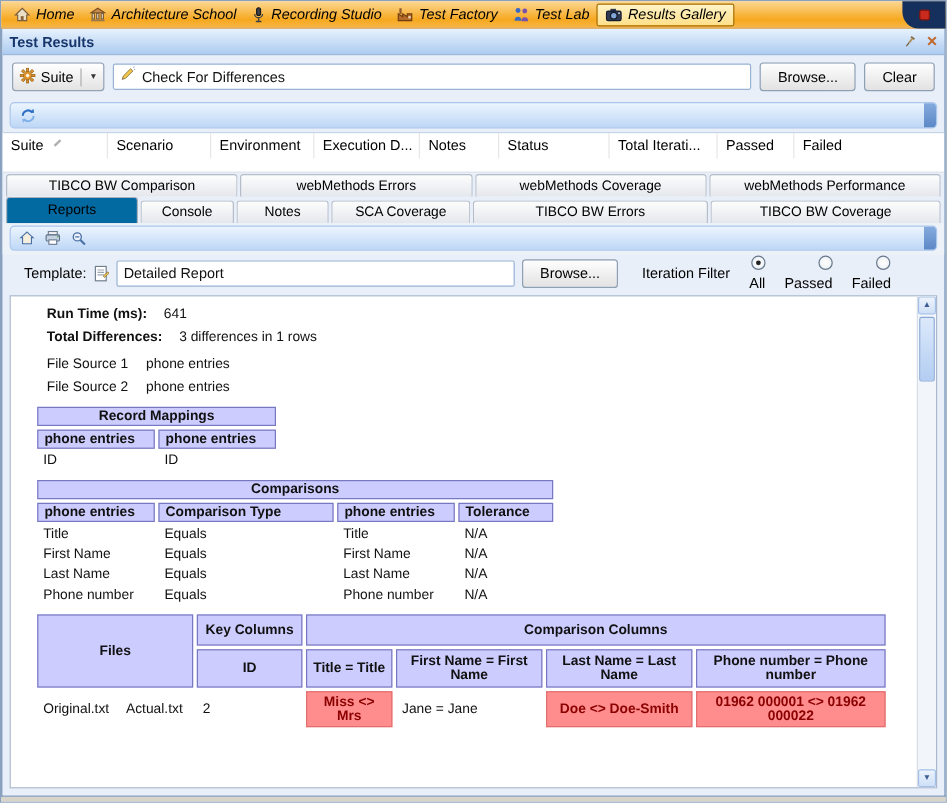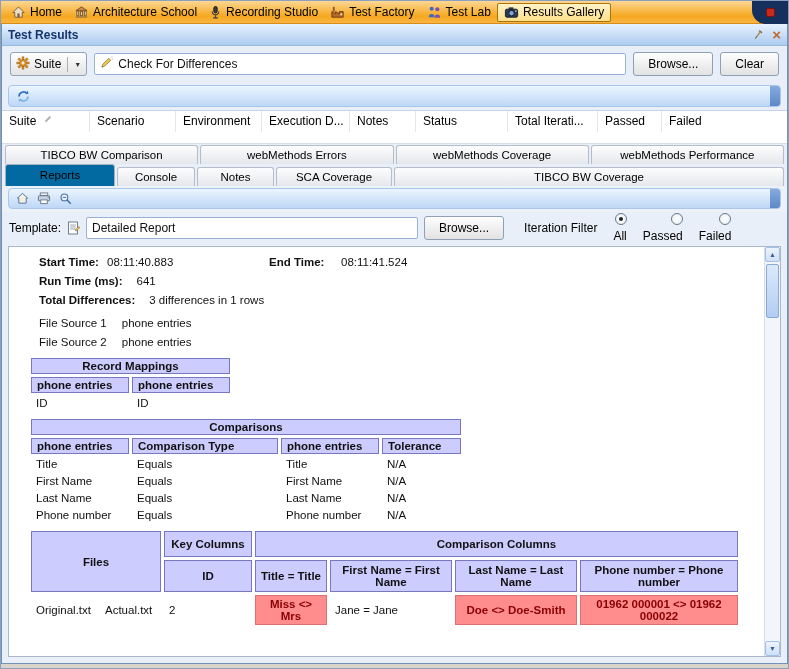--- a/index.html
+++ b/index.html
@@ -1,20 +1,20 @@
 <!DOCTYPE html>
 <html style="--header-fill: #CCCCFF; --diff-fill: #FF8D8D; --accent-orange: #F6A81F; --bar-blue: #BED7F6;"><head>
 <meta charset="utf-8">
 <style>
   * { margin:0; padding:0; box-sizing:border-box; }
   body { font-family:"Liberation Sans", sans-serif; background:#BFC6CF; }
   .window { width:789px; height:669px; display:flex; flex-direction:column; background:#E9EFF8; border:1px solid #8AA0BC; }
 
   
-  .menubar { height:23px; flex:0 0 23px; display:flex; align-items:center; background:linear-gradient(#FCD794,#F6A81F 70%,#F8B545); border-bottom:1px solid #D98C1A; padding-left:4px; font-size:12px; }
+  .menubar { height:23px; flex:0 0 23px; display:flex; align-items:center; background:linear-gradient(#FCD794,#F6A81F 70%,#F8B545); border-bottom:1px solid #D98C1A; padding-left:4px; font-size:12px;font-style:italic; }
   .menu-item { display:flex; align-items:center; gap:4px; padding:1px 6px; height:19px; cursor:default; white-space:nowrap; }
   .menu-item.active { background:linear-gradient(#FFF3C8,#FFE08A); border:1px solid #A8740B; border-radius:2px; }
   .menu-item svg { display:block; }
   .corner { margin-left:auto; width:36px; height:23px; background:#16305E; border-bottom-left-radius:14px; display:flex; align-items:center; justify-content:center; }
   .corner .dot { width:9px; height:9px; background:#C92A1D; border-radius:2px; border:1px solid #7E140C; }
 
   
   .panel { flex:1; display:flex; flex-direction:column; border:1px solid #7391B5; border-top:none; margin:0; background:#E9EFF8; overflow:hidden; }
   .titlebar { height:22px; flex:0 0 22px; display:flex; align-items:center; padding:0 6px; background:linear-gradient(#E7F2FE,#ADCBF0); border-bottom:1px solid #9DB9DC; }
   .titlebar .title { font-size:12px; font-weight:bold; color:#16356B; }
@@ -46,21 +46,21 @@
   .tabs { display:flex; gap:2px; padding:0 3px; align-items:flex-end; background:#E9EFF8; }
   .tabs1 { flex:0 0 20px; height:20px; }
   .tabs2 { flex:0 0 22px; height:22px; }
   .tab { height:19px; line-height:18px; text-align:center; font-size:11.5px; background:linear-gradient(#FDFDFD,#E4E7EC); border:1px solid #B6BDC8; border-bottom:none; border-radius:3px 3px 0 0; overflow:hidden; white-space:nowrap; padding:0 4px; }
   .tabs1 .tab { flex:1; }
   .tab.active { background:#0369a1; height:22px; line-height:21px; border-color:#A8B1BE; }
 
   
   .toolbar-row { flex:0 0 26px; height:26px; padding:2px 6px 3px; background:#EDF2F9; }
   .tool-icon { display:flex; align-items:center; cursor:default; }
-  .template-row { flex:0 0 32px; height:32px; display:flex; align-items:center; gap:6px; padding:0 7px; font-size:12px; }
+  .template-row { flex:0 0 32px; height:32px; display:flex; align-items:center; gap:6px; padding:0 18px; font-size:12px; }
   .template-field { width:332px; }
   .radio-item { display:flex; align-items:flex-end; gap:4px; margin-left:10px;flex-direction:column; }
   .radio { width:12px; height:12px; border-radius:50%; border:1px solid #68798C; background:radial-gradient(#ffffff,#E8EDF3); position:relative; }
   .radio.checked::after { content:""; position:absolute; left:3px; top:3px; width:4px; height:4px; border-radius:50%; background:#222; }
   .it-filter { margin-left:14px; }
 
   
   .report-view { flex:1; margin:2px 6px 6px; border:1px solid #A9B8CC; background:#fff; display:flex; overflow:hidden; }
   .report-content { flex:1; padding:6px 8px 6px 22px; font-size:11.5px; color:#111; overflow:hidden; }
   .sum-row { display:flex; line-height:19px; margin-left:8px; white-space:nowrap; }
@@ -266,20 +266,21 @@
       <div class="tab">TIBCO BW Comparison</div>
       <div class="tab">webMethods Errors</div>
       <div class="tab">webMethods Coverage</div>
       <div class="tab">webMethods Performance</div>
     </div>
     <div class="tabs tabs2">
       <div class="tab active" style="width:110px">Reports</div>
       <div class="tab" style="width:78px">Console</div>
       <div class="tab" style="width:77px">Notes</div>
       <div class="tab" style="width:116px">SCA Coverage</div>
+      <div class="tab" style="width:196px">TIBCO BW Errors</div>
       <div class="tab" style="flex:1">TIBCO BW Coverage</div>
     </div>
 
     <div class="toolbar-row">
       <div class="bluebar">
         <span class="tool-icon">
             <svg width="13" height="13" viewBox="0 0 14 14">
               <path d="M7 1.5 L12.5 6.5 H11 V12 H3 V6.5 H1.5 Z" fill="#F5EFDD" stroke="#4A6FA5" stroke-width="1"></path>
             </svg>
           </span>
@@ -328,26 +329,20 @@
       <span class="radio-item">
         <span class="radio"></span>
         <span>Failed</span>
       </span>
     </div>
 
     <div class="report-view">
       <div class="report-content">
 
         <div class="sum-row">
-          <span class="b w68">Start Time:</span>
-          <span class="w162">08:11:40.883</span>
-          <span class="b w72">End Time:</span>
-          <span>08:11:41.524</span>
-        </div>
-        <div class="sum-row">
           <span class="b lblw">Run Time (ms):</span>
           <span>641</span>
         </div>
         <div class="sum-row">
           <span class="b lblw">Total Differences:</span>
           <span>3 differences in 1 rows</span>
         </div>
         <div class="gap4"></div>
         <div class="fs-row">
           <span class="lblw">File Source 1</span>

